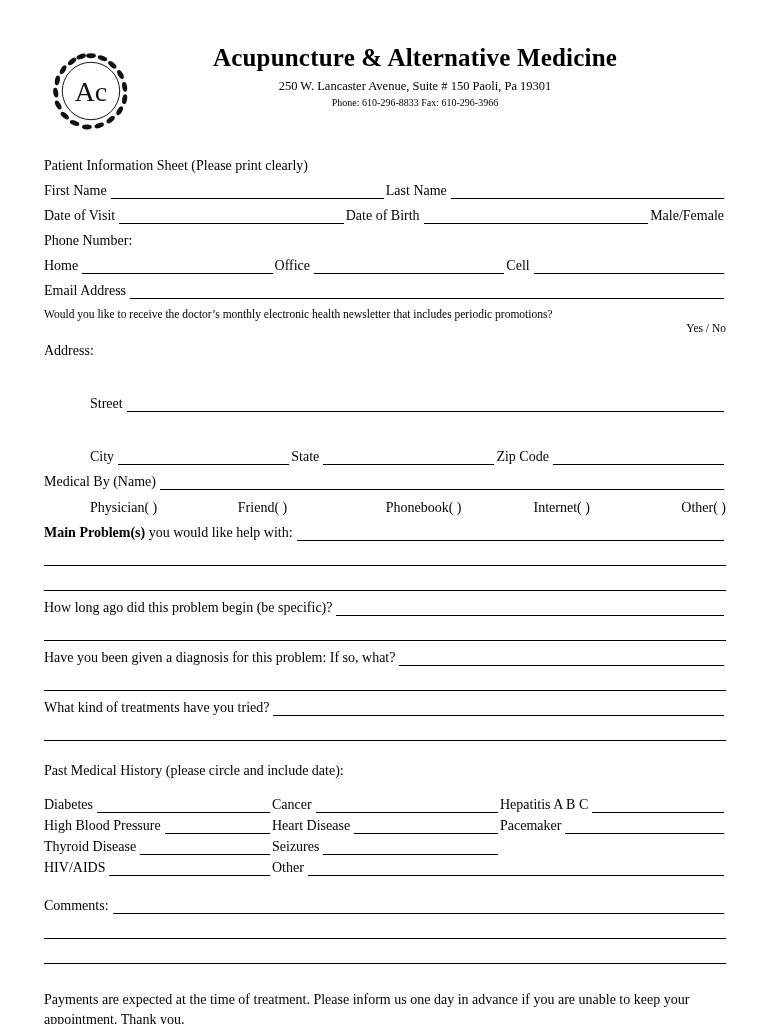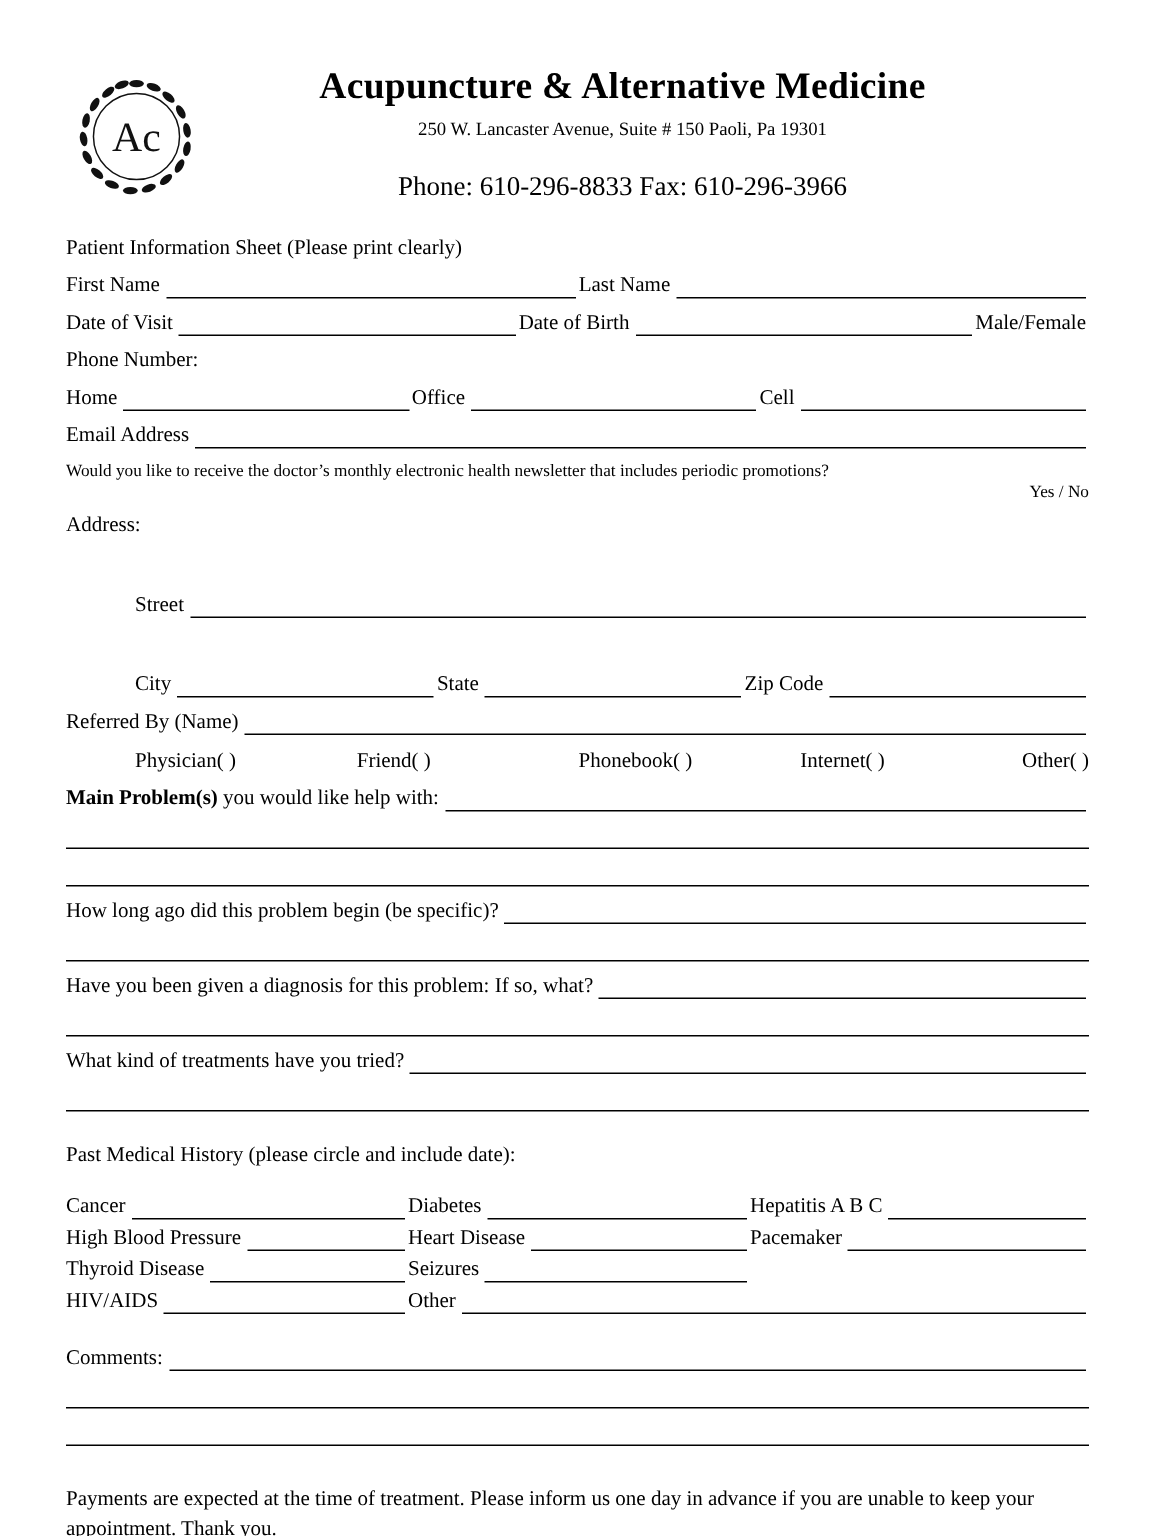--- a/index.html
+++ b/index.html
@@ -42,22 +42,22 @@
     font-size: 25px;
     font-weight: bold;
     letter-spacing: 0.2px;
     margin-top: 18px;
   }
   .clinic-address {
     font-size: 12.5px;
     margin-top: 7px;
   }
   .clinic-phone {
-    font-size: 18px;
-    margin-top: 20px;
+    font-size: 10px;
+    margin-top: 3px;
   }
 
   
   .section-title {
     font-size: 14px;
     margin-top: 22px;
   }
   .section-title b { font-weight: normal; }
 
   .row {
@@ -229,21 +229,21 @@
   <div class="row indent">
     <span class="lbl">City</span>
     <span class="line"></span>
     <span class="lbl">State</span>
     <span class="line"></span>
     <span class="lbl">Zip Code</span>
     <span class="line"></span>
   </div>
 
   <div class="row">
-    <span class="lbl">Referred By (Name)</span>
+    <span class="lbl">Medical By (Name)</span>
     <span class="line"></span>
   </div>
 
   <div class="referral-opts">
     <div>Physician(  )</div>
     <div>Friend(  )</div>
     <div>Phonebook(  )</div>
     <div>Internet(  )</div>
     <div>Other(  )</div>
   </div>
@@ -272,26 +272,26 @@
     <span class="line"></span>
   </div>
   <div class="blank-line"></div>
 
   <div class="section-title">
     <b>Past Medical History</b><span> (please circle and include date):</span>
   </div>
 
   <div class="mh-grid">
     <div class="mh-row">
+      <div class="mh-cell mh-col2">
+        <span class="lbl">Diabetes</span>
+        <span class="line"></span>
+      </div>
       <div class="mh-cell mh-col1">
         <span class="lbl">Cancer</span>
-        <span class="line"></span>
-      </div>
-      <div class="mh-cell mh-col2">
-        <span class="lbl">Diabetes</span>
         <span class="line"></span>
       </div>
       <div class="mh-cell mh-col3">
         <span class="lbl">Hepatitis A B C</span>
         <span class="line"></span>
       </div>
     </div>
 
     <div class="mh-row">
       <div class="mh-cell mh-col1">

